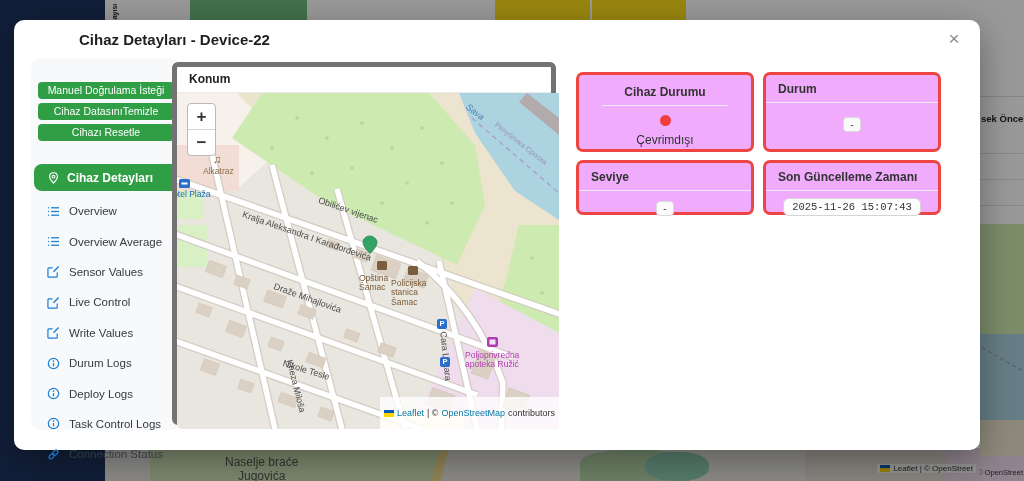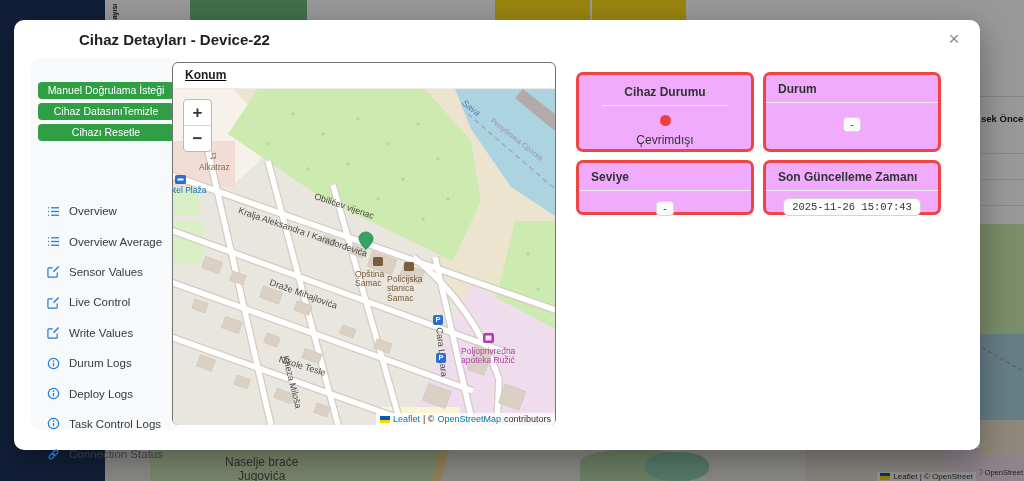--- a/index.html
+++ b/index.html
@@ -19,21 +19,21 @@
   .bd-right .card .hd{font-size:9.5px;font-weight:bold;color:#222;padding:16px 0 0 1px;white-space:nowrap;}
   .bd-right .card .rowline{position:absolute;left:0;right:0;height:1px;background:#e3e3e3;}
   .bd-right .m-green{position:absolute;left:0;top:224px;width:44px;height:110px;background:#cdebb0;}
   .bd-right .m-river{position:absolute;left:0;top:334px;width:44px;height:86px;background:#aad3df;}
   .bd-right .m-beige{position:absolute;left:0;top:420px;width:44px;height:36px;background:#eee5cf;}
   .bd-right .m-pink{position:absolute;left:0;top:456px;width:44px;height:25px;background:#efdcec;}
   .bd-right .attr{position:absolute;right:1px;top:468px;font-size:7.5px;color:#333;white-space:nowrap;}
   .bd-bottom{position:absolute;left:105px;top:448px;right:44px;height:33px;background:#e8e6e2;overflow:hidden;}
   .bd-bottom .patch{position:absolute;}
   .bd-bottom .lbl{position:absolute;font-size:12px;color:#555;text-align:center;line-height:1.15;}
-  .bd-bottom .attr{position:absolute;right:4px;top:24px;font-size:8px;color:#333;background:rgba(255,255,255,.7);
+  .bd-bottom .attr{position:absolute;right:4px;top:16px;font-size:8px;color:#333;background:rgba(255,255,255,.7);
                    padding:0 3px;white-space:nowrap;display:flex;align-items:center;gap:3px;justify-content:center;}
   .ua-flag{display:inline-block;width:10px;height:7px;background:linear-gradient(#005bbb 50%,#ffd500 50%);}
   .overlay{position:absolute;inset:0;background:rgba(0,0,0,.40);z-index:1;}
 
   
   .modal{position:absolute;left:14px;top:20px;width:966px;height:430px;background:#fff;border-radius:10px;
          box-shadow:0 10px 35px rgba(0,0,0,.35);z-index:2;}
   .modal-title{position:absolute;left:17px;top:11px;font-size:15px;font-weight:700;color:#1f1f1f;margin-left:48px;}
   .modal-close{position:absolute;right:14px;top:8px;width:24px;height:24px;line-height:22px;text-align:center;
                font-size:19px;color:#8a8a8a;cursor:pointer;}
@@ -45,35 +45,35 @@
           text-align:center;padding:0;cursor:pointer;white-space:nowrap;overflow:hidden;}
   .sb-active{position:absolute;left:3px;top:106px;width:145px;height:27px;background:#2f9e44;color:#fff;
              border-radius:8px;font-size:12px;font-weight:700;display:flex;align-items:center;gap:7px;
              padding-left:13px;box-sizing:border-box;cursor:pointer;}
   .sb-nav{position:absolute;left:3px;top:138px;width:145px;}
   .sb-item{height:30.4px;display:flex;align-items:center;gap:9px;padding-left:13px;cursor:pointer;
            font-size:11.5px;color:#343a40;}
   .sb-item svg{flex:0 0 auto;}
 
   
-  .map-card{position:absolute;left:158px;top:42px;width:384px;height:363px;border:1px solid #737373;
-            border-radius:6px;box-sizing:border-box;background:#fff;text-decoration:underline;}
+  .map-card{position:absolute;left:158px;top:42px;width:384px;height:363px;border:5px solid #737373;
+            border-radius:6px;box-sizing:border-box;background:#fff;}
   .map-card .hd{height:25px;line-height:25px;padding-left:12px;font-size:12px;font-weight:700;color:#222;
                 border-bottom:1px solid #ececec;}
   .map{position:relative;width:382px;height:336px;overflow:hidden;border-radius:0 0 5px 5px;}
   .map svg.base{position:absolute;left:0;top:0;}
   .mlbl{position:absolute;white-space:nowrap;pointer-events:none;}
   .street{font-size:9px;color:#4a4a4a;}
   .poi{font-size:8.5px;text-align:left;line-height:1.1;white-space:normal;}
   .zoomctl{position:absolute;left:10px;top:10px;width:27px;background:#fff;border:1px solid #b9b9b9;
            border-radius:4px;z-index:5;}
   .zoomctl div{height:25px;line-height:25px;text-align:center;font-size:17px;font-weight:bold;color:#333;cursor:pointer;}
   .zoomctl div:first-child{border-bottom:1px solid #d5d5d5;}
   .map-attr{position:absolute;right:0;bottom:0;background:rgba(255,255,255,.78);font-size:9px;color:#333;
-            padding:1px 4px;display:flex;align-items:center;gap:3px;z-index:5;white-space:nowrap;}
+            padding:11px 4px;display:flex;align-items:center;gap:3px;z-index:5;white-space:nowrap;}
   .map-attr .lnk{color:#0078a8;}
   .pmark{position:absolute;width:10px;height:10px;background:#2a6fc9;border-radius:2px;color:#fff;
          font-size:7.5px;font-weight:bold;text-align:center;line-height:10px;z-index:4;}
 
   
   .scard{position:absolute;background:#f0abfc;border:3px solid #ef4444;border-radius:7px;box-sizing:border-box;}
   .scard .hd-c{text-align:center;padding-top:7px;}
   .scard .hd-c span{display:inline-block;font-size:12px;font-weight:700;color:#333;
                     border-bottom:1px solid #ececec;padding:0 22px 6px;}
   .scard .hd-l{font-size:12px;font-weight:700;color:#333;padding:7px 0 6px 12px;border-bottom:1px solid #ececec;}
@@ -141,20 +141,27 @@
 
   <div class="modal">
     <div class="modal-title">Cihaz Detayları - Device-22</div>
     <div class="modal-close">×</div>
 
     <div class="sb">
       <button class="sb-btn" style="top:24px;">Manuel Doğrulama İsteği</button>
       <button class="sb-btn" style="top:45px;">Cihaz DatasınıTemizle</button>
       <button class="sb-btn" style="top:66px;">Cihazı Resetle</button>
 
+      <div class="sb-active">
+        <svg width="13" height="14" viewBox="0 0 16 16">
+          <path d="M8 1.5 C5.2 1.5 3.2 3.6 3.2 6.2 c0 3.4 4.8 8 4.8 8 s4.8 -4.6 4.8 -8 C12.8 3.6 10.8 1.5 8 1.5 z" fill="none" stroke="#fff" stroke-width="1.4"></path>
+          <circle cx="8" cy="6.2" r="1.7" fill="none" stroke="#fff" stroke-width="1.3"></circle>
+        </svg>
+        <span>Cihaz Detayları</span>
+      </div>
 
       <div class="sb-nav">
         <div class="sb-item">
           <svg width="13" height="13" viewBox="0 0 14 14">
               <g stroke="#1c7ed6" stroke-width="1.4">
                 <line x1="4.5" y1="3" x2="13" y2="3"></line>
                 <line x1="4.5" y1="7" x2="13" y2="7"></line>
                 <line x1="4.5" y1="11" x2="13" y2="11"></line>
                 <line x1="1" y1="3" x2="2.2" y2="3"></line>
                 <line x1="1" y1="7" x2="2.2" y2="7"></line>

